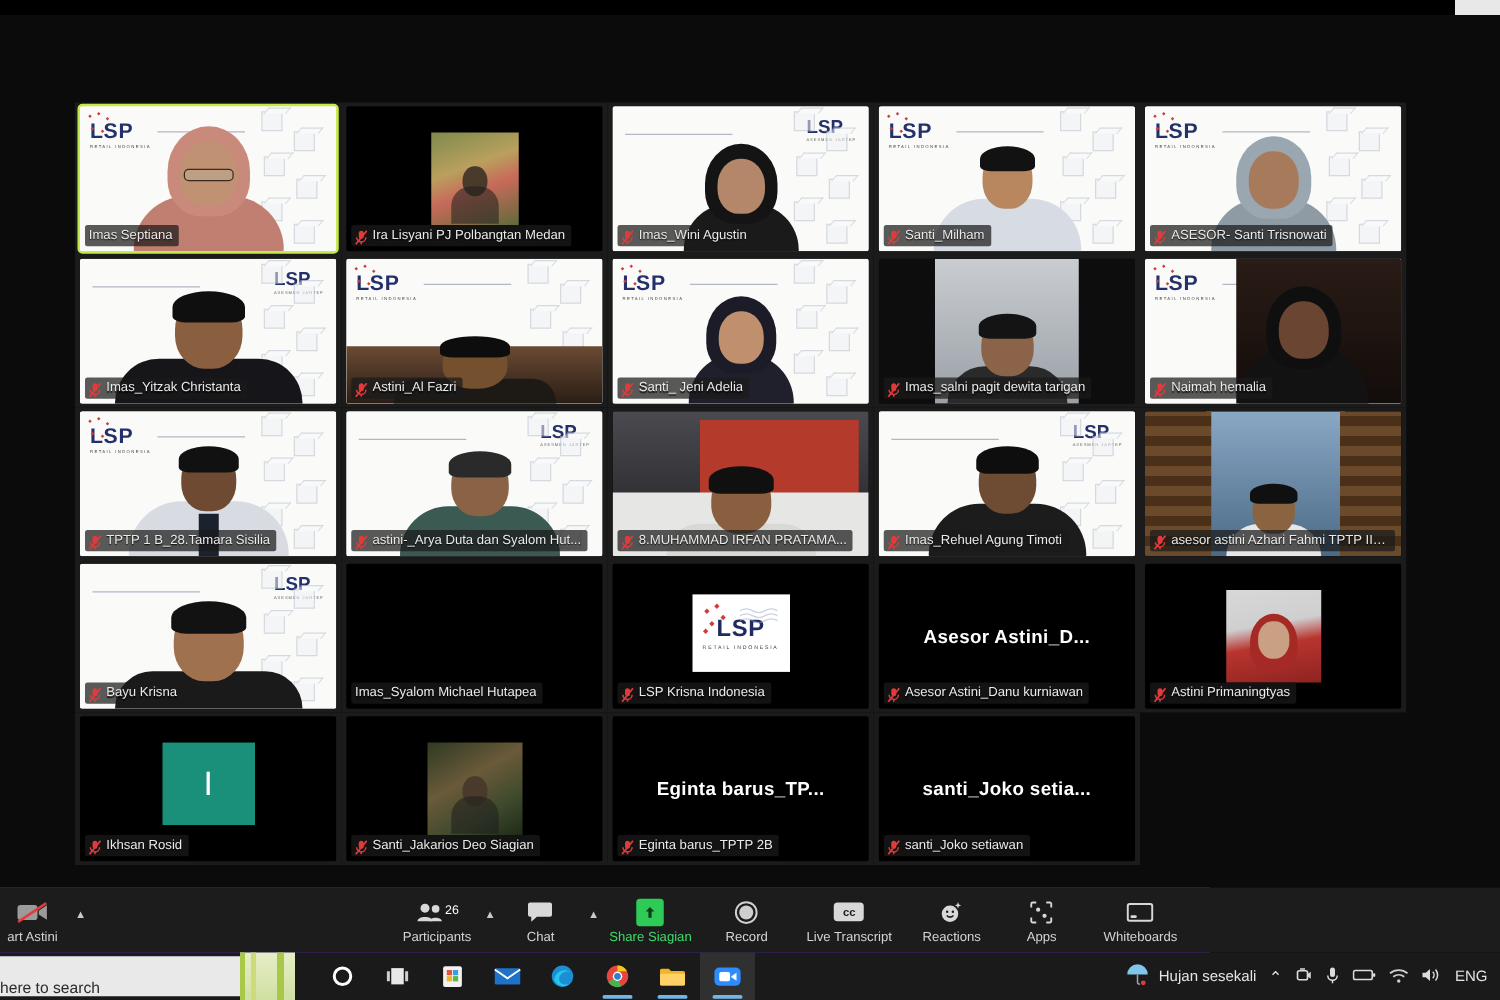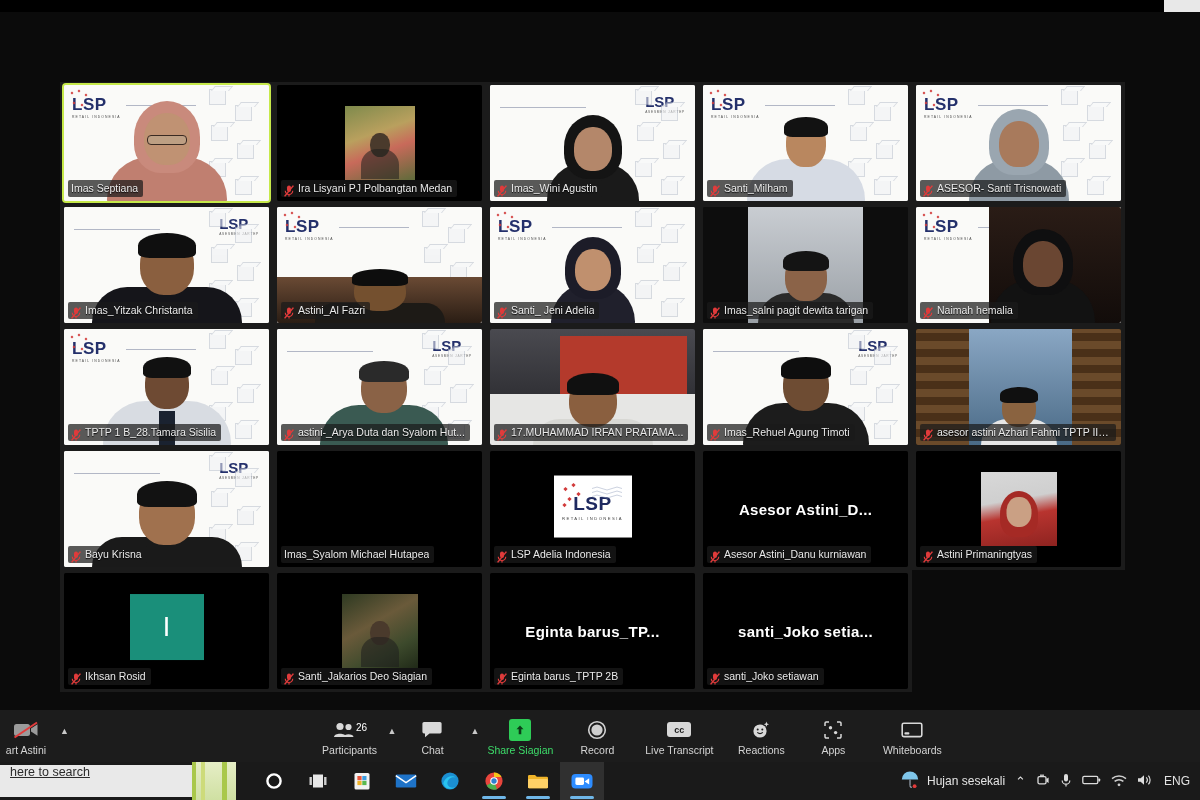--- a/index.html
+++ b/index.html
@@ -190,23 +190,22 @@
     font-size: 9px; font-weight: bold; display:flex; align-items:center; justify-content:center;
   }
 
   
   .taskbar {
     position: absolute; left: 0; top: 762px; width: 1200px; height: 38px;
     background: #1a1a1a; display:flex; align-items:center;
   }
   .tb-search {
     width: 192px; height: 32px; background: #e9e9e9; color: #2b2b2b;
-    display:flex; align-items:flex-start; padding-left: 10px; font-size: 12.5px;
+    display:flex; align-items:flex-end; font-size: 12.5px;
     margin-left: 0px;
-    text-decoration: underline;
   }
   .tb-anim {
     width: 44px; height: 38px;
     background:
       linear-gradient(90deg,#a9c84a 0 4px, transparent 4px 9px, #cddb7a 9px 13px, transparent 13px 30px, #a9c84a 30px 35px, transparent 35px 44px),
       linear-gradient(#e6eec6,#cfe0a2);
   }
   .tb-icons { display:flex; align-items:center; gap: 0px; margin-left: 16px; }
   .tb-ic {
     width: 44px; height: 38px; display:flex; align-items:center; justify-content:center;
@@ -676,21 +675,21 @@
                 <div style="position:absolute;left:50%;transform:translateX(-50%);top:-2px;width:52px;height:21.84px;background:#101010;border-radius:50% 50% 20% 20%;z-index:3"></div>
               </div>
             </div>
             <div class="namebar">
               <span class="mic-muted"><svg width="10" height="12" viewBox="0 0 10 12">
                   <rect x="3" y="0.6" width="4" height="6.4" rx="2" fill="#e03b3b"></rect>
                   <path d="M1.3 5.8 a3.7 3.7 0 0 0 7.4 0" stroke="#e03b3b" stroke-width="1.2" fill="none"></path>
                   <line x1="5" y1="9.4" x2="5" y2="11.4" stroke="#e03b3b" stroke-width="1.2"></line>
                   <line x1="0.6" y1="11.4" x2="9.4" y2="0.6" stroke="#e03b3b" stroke-width="1.5"></line>
                 </svg></span>
-              <span class="nm">17.MUHAMMAD IRFAN PRATAMA...</span>
+              <span class="nm">8.MUHAMMAD IRFAN PRATAMA...</span>
             </div>
           </div>
         </div>
         <div class="tile">
           <div class="tile-inner">
             <div class="vid white">
               <div class="bg-lsp">
                 <div class="lsp-mark-r">LSP<small>ASESMEN JARTEP</small></div>
                 <div class="rule" style="left:10px;top:22px;width:86px"></div>
                 <div class="boxes">
@@ -809,21 +808,21 @@
                 <div class="sub">RETAIL INDONESIA</div>
               </div>
             </div>
             <div class="namebar">
               <span class="mic-muted"><svg width="10" height="12" viewBox="0 0 10 12">
                   <rect x="3" y="0.6" width="4" height="6.4" rx="2" fill="#e03b3b"></rect>
                   <path d="M1.3 5.8 a3.7 3.7 0 0 0 7.4 0" stroke="#e03b3b" stroke-width="1.2" fill="none"></path>
                   <line x1="5" y1="9.4" x2="5" y2="11.4" stroke="#e03b3b" stroke-width="1.2"></line>
                   <line x1="0.6" y1="11.4" x2="9.4" y2="0.6" stroke="#e03b3b" stroke-width="1.5"></line>
                 </svg></span>
-              <span class="nm">LSP Adelia Indonesia</span>
+              <span class="nm">LSP Krisna Indonesia</span>
             </div>
           </div>
         </div>
         <div class="tile">
           <div class="tile-inner">
             <div class="vid black">
               <div class="bigname">Asesor  Astini_D...</div>
             </div>
             <div class="namebar">
               <span class="mic-muted"><svg width="10" height="12" viewBox="0 0 10 12">

